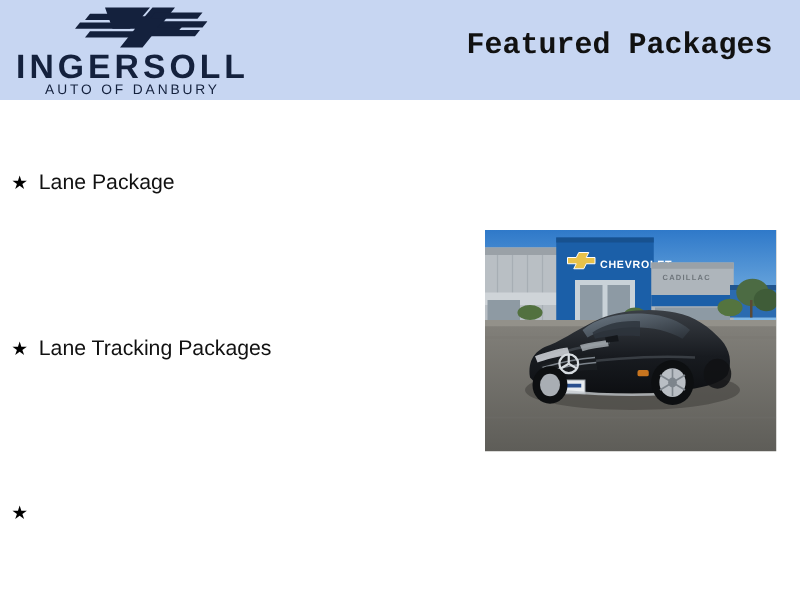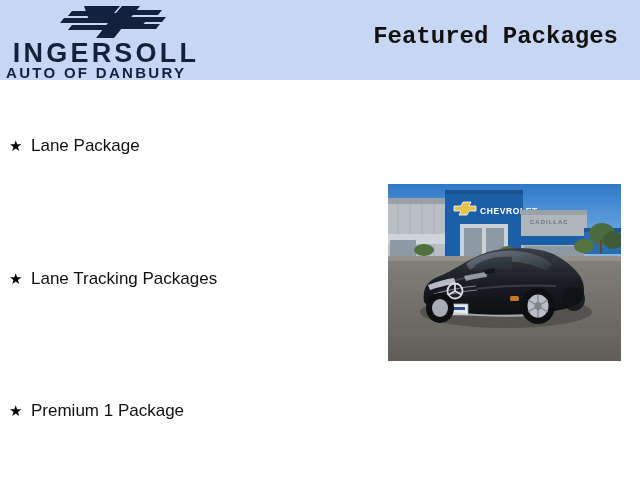--- a/index.html
+++ b/index.html
@@ -59,24 +59,24 @@
     line-height: 27px;
     letter-spacing: 3.2px;
     color: #14213d;
     white-space: nowrap;
   }
   .logo-tagline {
     position: absolute;
     left: 0;
     top: 64px;
     width: 200px;
-    text-align: left;
+    text-align: center;
     font-family: "Liberation Sans", sans-serif;
-    font-weight: bold;
-    font-size: 15px;
+    font-weight: normal;
+    font-size: 11px;
     line-height: 11px;
     letter-spacing: 2.3px;
     color: #14213d;
     white-space: nowrap;
   }
 
   
   .header-title {
     position: absolute;
     right: 22px;
@@ -169,21 +169,20 @@
       <span class="package-label">Lane Package</span>
     </div>
 
     <div class="package-item i1">
       <span class="bullet-star">★</span>
       <span class="package-label">Lane Tracking Packages</span>
     </div>
 
     <div class="package-item i2">
       <span class="bullet-star">★</span>
-      <span class="package-label">Premium 1 Package</span>
     </div>
   </div>
 
   <div class="vehicle-photo">
     <svg class="photo-svg" viewBox="0 0 233 177" xmlns="http://www.w3.org/2000/svg" aria-hidden="true">
       <defs>
         <linearGradient id="skyGrad" x1="0" y1="0" x2="0" y2="1">
           <stop offset="0%" stop-color="#2f79c9"></stop>
           <stop offset="100%" stop-color="#8cc0e8"></stop>
         </linearGradient>

